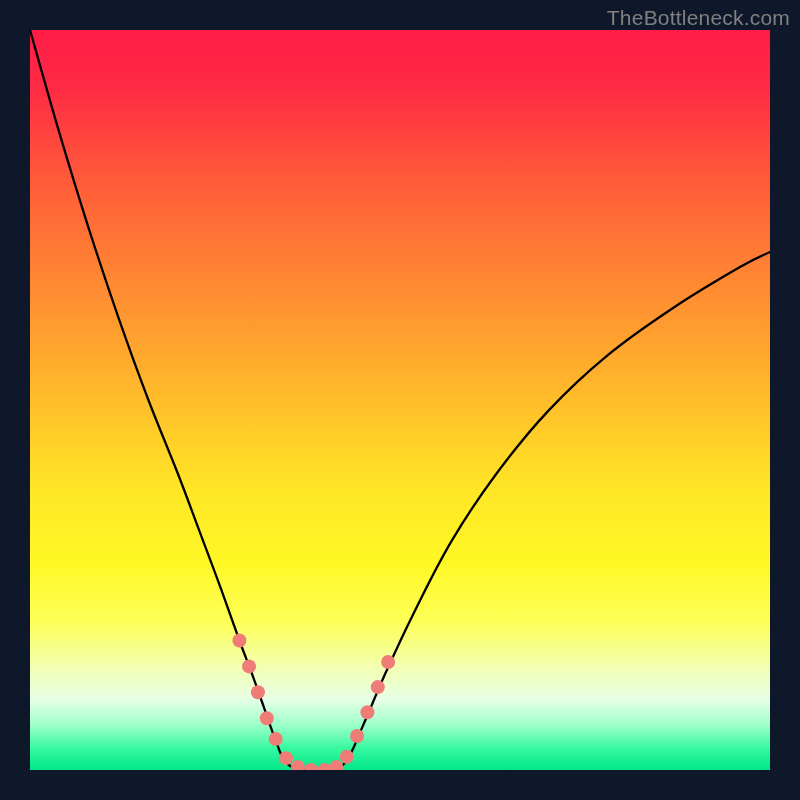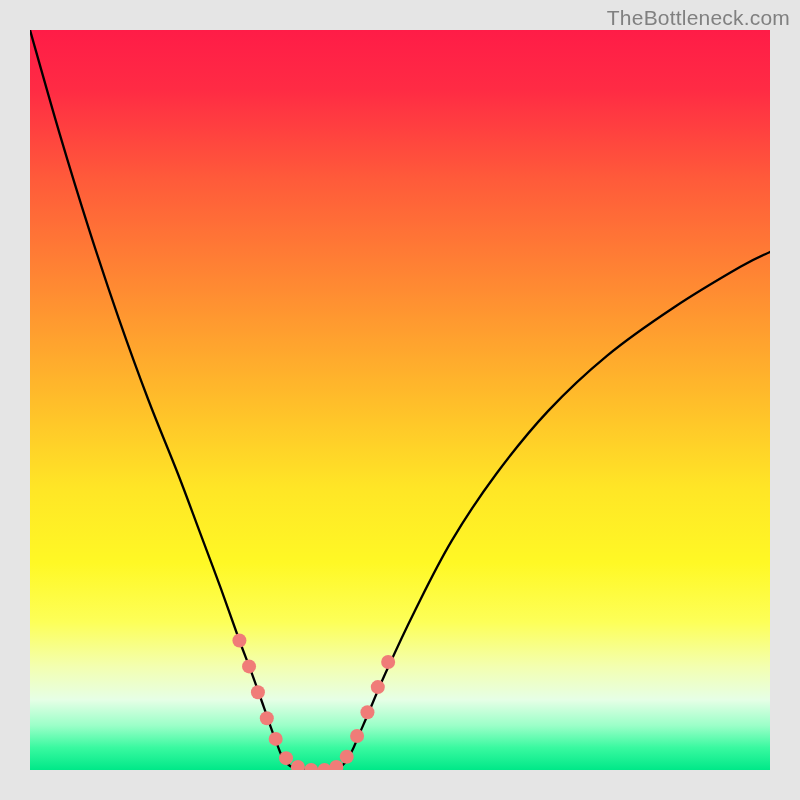--- a/index.html
+++ b/index.html
@@ -8,21 +8,21 @@
     width: 800px;
     height: 800px;
     overflow: hidden;
     background: #000;
     font-family: Arial, Helvetica, sans-serif;
   }
   .frame {
     position: relative;
     width: 800px;
     height: 800px;
-    background: #e5e5e5;
+    background: #0f172a;
   }
   .plot {
     position: absolute;
     left: 30px;
     top: 30px;
     width: 740px;
     height: 740px;
     overflow: visible;
   }
   .watermark {

